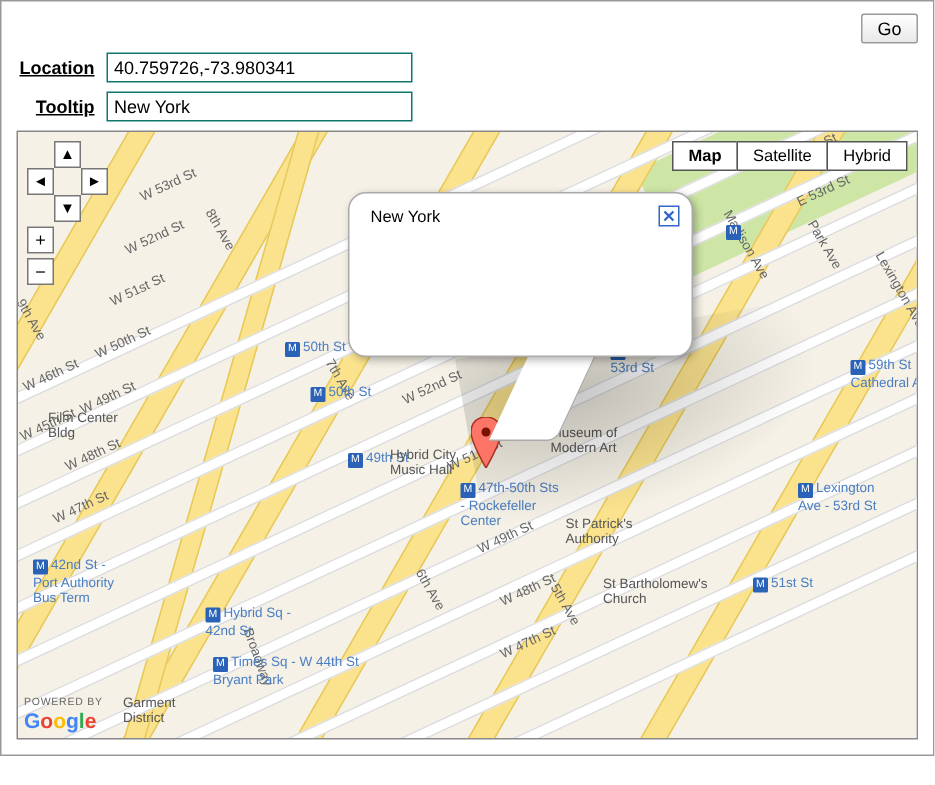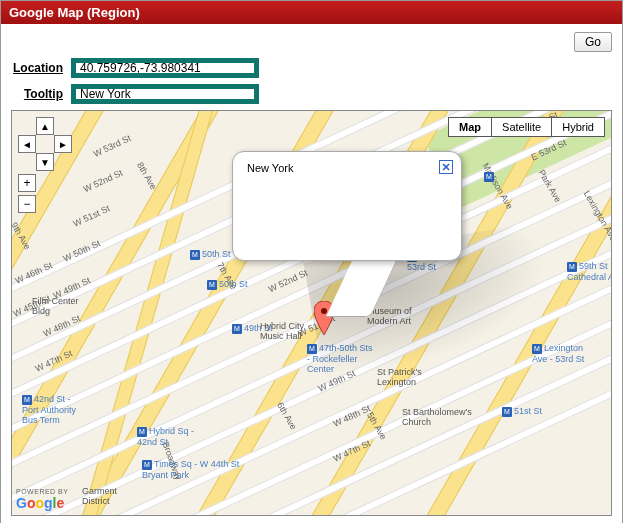--- a/index.html
+++ b/index.html
@@ -4,21 +4,21 @@
 <style>
 * { box-sizing: border-box; margin: 0; padding: 0; }
 body { font-family: Arial, sans-serif; font-size: 12px; background: #fff; width: 623px; height: 523px; overflow: hidden; }
 .panel { border: 1px solid #999; background: #fff; }
 .panel-header { background: linear-gradient(#c41e1e, #a01010); color: #fff; font-weight: bold; padding: 4px 8px; font-size: 13px; }
 .panel-body { padding: 8px 10px 10px; }
 .go-row { display: flex; justify-content: flex-end; padding-bottom: 6px; }
 .go-btn { border: 1px solid #999; background: linear-gradient(#fff, #e8e8e8); padding: 2px 10px; font-size: 12px; cursor: pointer; border-radius: 2px; text-align: center; }
 .form-row { display: flex; align-items: center; margin-bottom: 6px; }
 .form-label { width: 60px; text-align: right; font-weight: bold; font-size: 12px; padding-right: 8px; text-decoration: underline; }
-.form-input { border: 5px solid #0f766e; padding: 2px 4px; font-size: 12px; width: 188px; height: 20px; }
+.form-input { border: 1px solid #0f766e; padding: 2px 4px; font-size: 12px; width: 204px; height: 20px; }
 .map-container { position: relative; width: 100%; height: 406px; border: 1px solid #888; overflow: hidden; margin-top: 4px; }
 .map-bg { position: absolute; inset: 0; background: #f5f1e6; }
 .road { position: absolute; background: #fff; transform-origin: center; }
 .road.yellow { background: #fbe38e; border: 1px solid #e6c95a; }
 .road.white { background: #fff; border: 1px solid #ddd; }
 .park { position: absolute; background: #cde6a5; }
 .nav-controls { position: absolute; top: 6px; left: 6px; }
 .nav-btn { width: 18px; height: 18px; border: 1px solid #777; background: #fff; display: inline-flex; align-items: center; justify-content: center; font-size: 10px; cursor: pointer; margin: 0; }
 .nav-row { display: flex; }
 .zoom-btn { width: 18px; height: 18px; border: 1px solid #777; background: #fff; display: flex; align-items: center; justify-content: center; font-size: 12px; cursor: pointer; margin-top: 3px; }
@@ -38,21 +38,20 @@
 .google-logo .g-blue{color:#4285f4;} .google-logo .g-red{color:#ea4335;} .google-logo .g-yellow{color:#fbbc05;} .google-logo .g-green{color:#34a853;}
 .powered { position: absolute; bottom: 20px; left: 4px; font-size: 7px; color: #666; letter-spacing: 0.5px; }
 .attribution { position: absolute; bottom: 2px; right: 4px; font-size: 10px; color: #444; z-index: 10; }
 .attribution .link { color: #2255cc; text-decoration: underline; cursor: pointer; }
 .map-shadow { position: absolute; top: 130px; left: 300px; width: 240px; height: 120px; background: radial-gradient(ellipse at 30% 30%, rgba(0,0,0,0.22), transparent 70%); transform: rotate(-10deg); z-index: 5; pointer-events: none; }
 </style>
 </head>
 <body>
 
 <div class="panel">
-  <div class="panel-header">Google Map (Region)</div>
   <div class="panel-body">
     <div class="go-row">
       <button class="go-btn">Go</button>
     </div>
     <div class="form-row">
       <label class="form-label">Location</label>
       <input class="form-input" value="40.759726,-73.980341" style="">
     </div>
     <div class="form-row">
       <label class="form-label">Tooltip</label>
@@ -135,21 +134,21 @@
         <div class="poi-label" style="top:140px; left:395px; color:#4a7ec2; white-space:pre;"><span class="subway-icon">M</span><span>5th Ave -
 53rd St</span></div>
 
         <div class="poi-label" style="top:185px; left:20px; white-space:pre;">Film Center
 Bldg</div>
         <div class="poi-label" style="top:210px; left:248px; white-space:pre;">Hybrid City
 Music Hall</div>
         <div class="poi-label" style="top:195px; left:355px; white-space:pre;">Museum of
 Modern Art</div>
         <div class="poi-label" style="top:256px; left:365px; white-space:pre;">St Patrick's
-Lexington</div>
+Authority</div>
         <div class="poi-label" style="top:296px; left:390px; white-space:pre;">St Bartholomew's
 Church</div>
         <div class="poi-label" style="top:375px; left:70px; white-space:pre;">Garment
 District</div>
       </div>
 
       <div class="map-shadow"></div>
 
       <div class="nav-controls">
         <div class="nav-row" style="margin-left:18px;">

